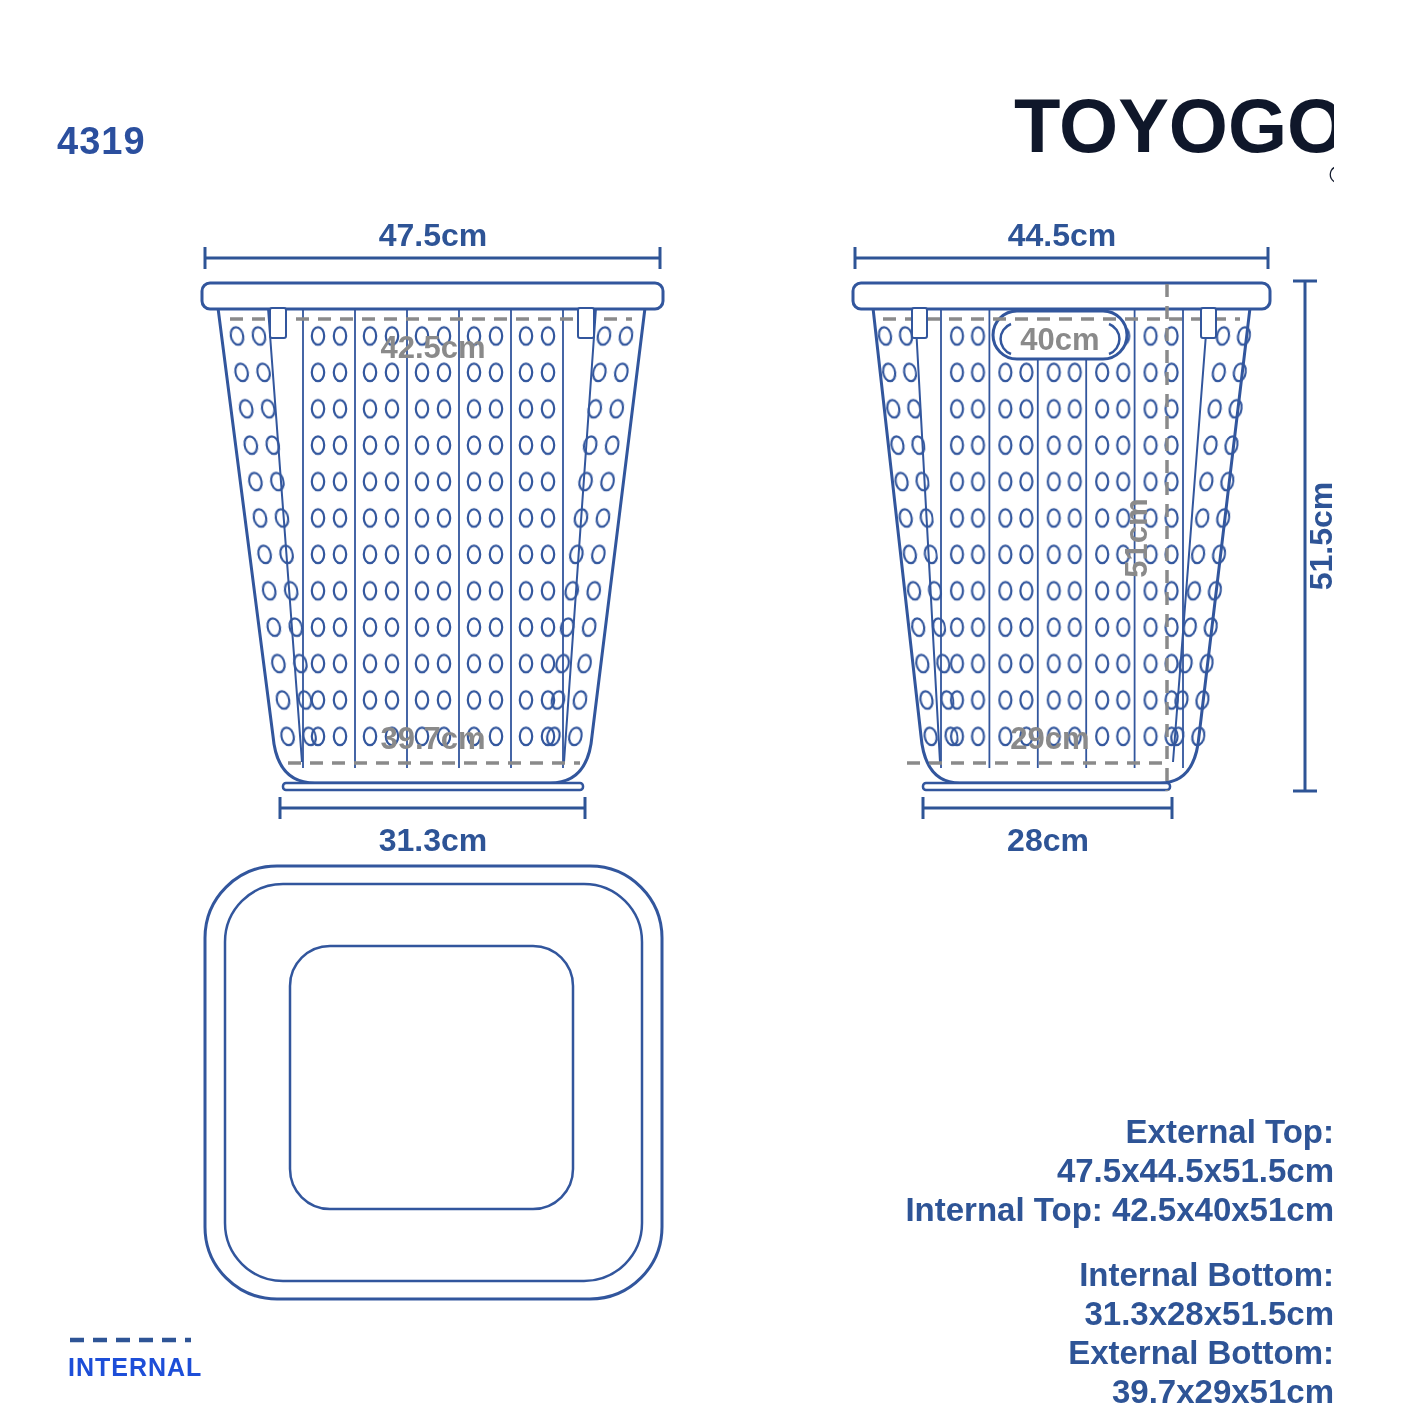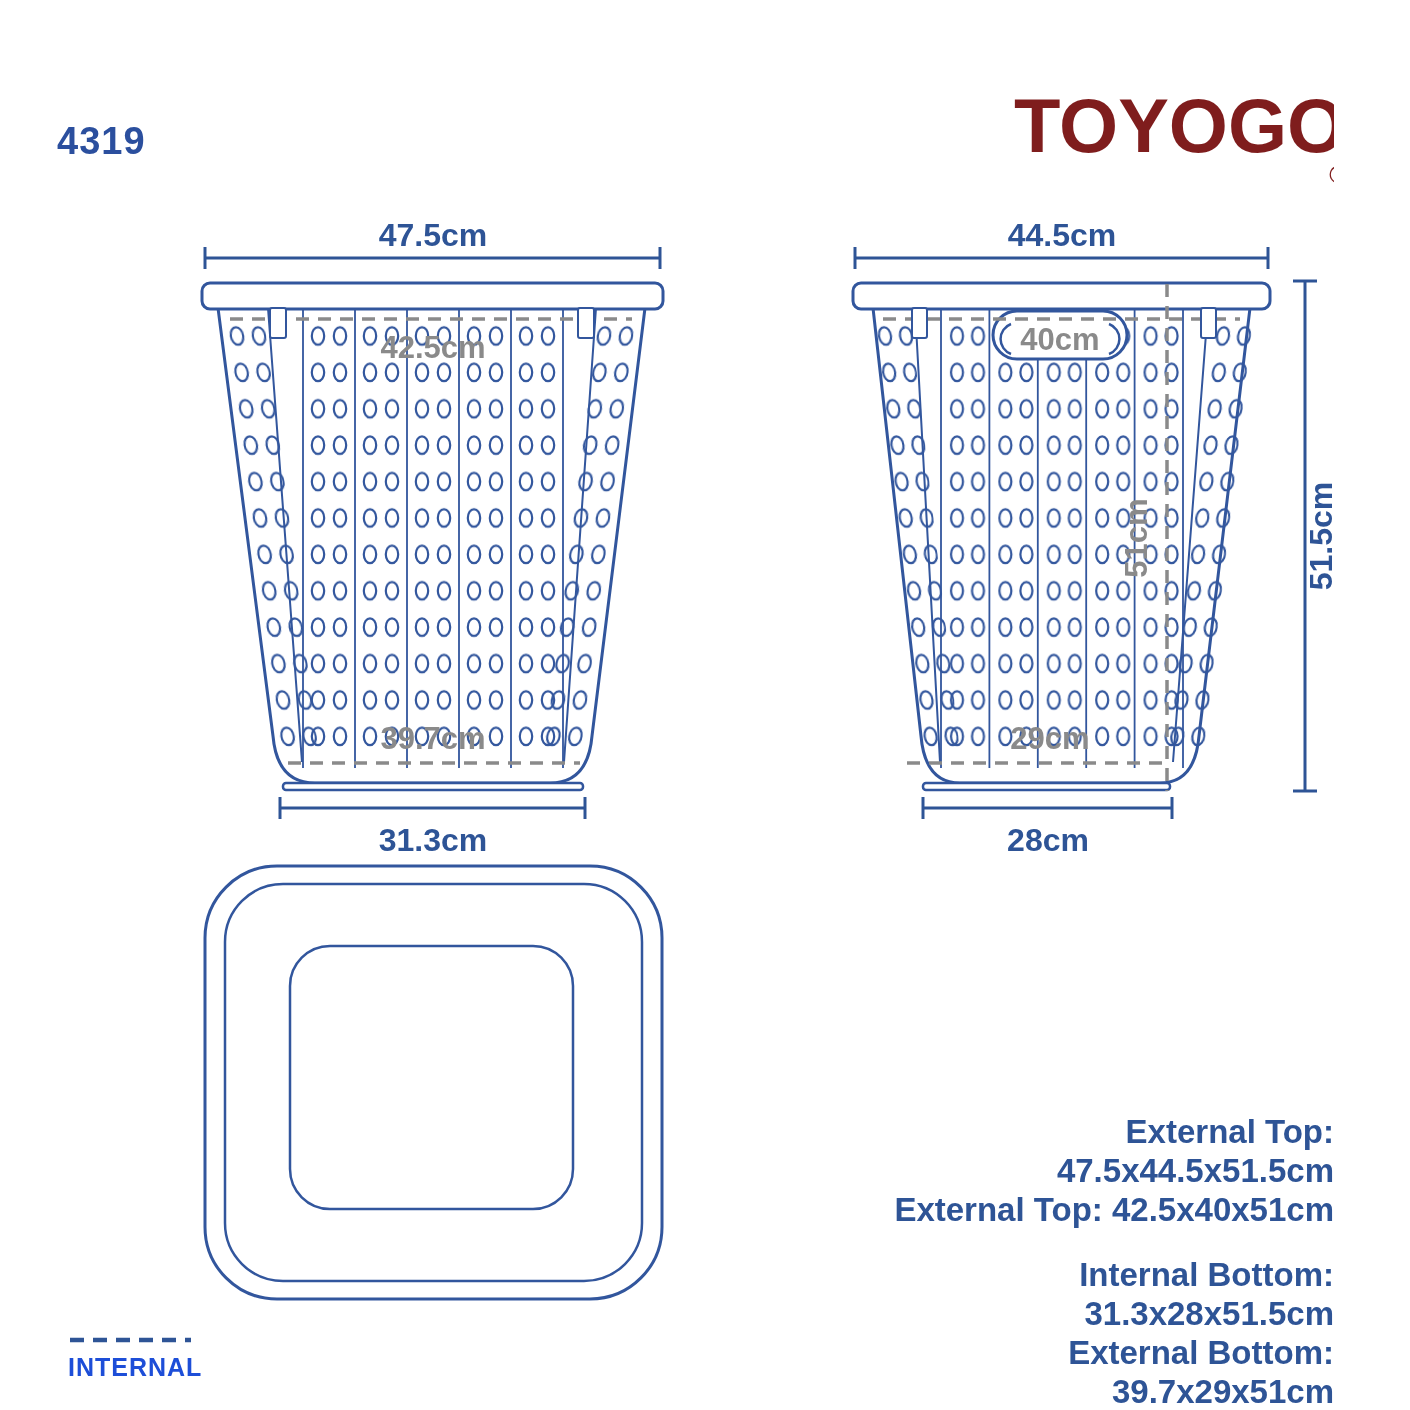--- a/index.html
+++ b/index.html
@@ -1,20 +1,20 @@
 <!DOCTYPE html>
 <html><head>
 <meta charset="utf-8">
 <style>
   html,body{margin:0;padding:0;background:#fff;}
   #canvas{position:relative;width:1334px;height:1410px;background:#ffffff;overflow:hidden;
           font-family:"Liberation Sans","DejaVu Sans",sans-serif;margin-top:36px;}
   .abs{position:absolute;}
   #product-code{left:57px;top:84px;font-size:38px;font-weight:800;color:#2b4f9e;letter-spacing:1px;}
-  #brand{left:1014px;top:52px;color:#7f1d1d;font-weight:800;display:flex;align-items:flex-end;flex-direction:column;}
+  #brand{left:1014px;top:52px;color:#0f172a;font-weight:800;display:flex;align-items:flex-end;flex-direction:column;}
   #brand .word{font-size:76px;line-height:1;letter-spacing:0px;}
   #brand .reg{font-size:23px;line-height:1;margin-left:7px;margin-bottom:4px;font-weight:700;}
   svg text{font-family:"Liberation Sans","DejaVu Sans",sans-serif;}
   .dimtxt{fill:#2e5496;font-size:32px;font-weight:700;}
   .graytxt{fill:#8a8a8a;font-size:31px;font-weight:700;}
   #specs{left:878px;top:1076px;color:#2e5496;font-size:33px;font-weight:700;line-height:39px;text-align:right;}
   #specs .grp+ .grp{margin-top:26px;}
   #footnote{left:936px;top:1306px;color:#2e5496;font-size:33px;font-weight:700;font-style:italic;}
   #legend{left:68px;top:1294px;color:#2e5496;}
   #legend .lbl{font-size:25px;font-weight:700;letter-spacing:1px;margin-top:5px;color:#1d4ed8;}
@@ -177,21 +177,21 @@
 
   <svg class="abs" style="left:180px;top:810px" width="520" height="470" viewBox="0 0 520 470">
     <rect x="25" y="20" width="457" height="433" rx="72" fill="none" stroke="#32569d" stroke-width="3"></rect>
     <rect x="45" y="38" width="417" height="397" rx="58" fill="none" stroke="#32569d" stroke-width="2.5"></rect>
     <rect x="110" y="100" width="283" height="263" rx="40" fill="none" stroke="#32569d" stroke-width="2.5"></rect>
   </svg>
 
   <div class="abs" id="specs">
     <div class="grp">
       <div>External Top: 47.5x44.5x51.5cm</div>
-      <div>External Top: 42.5x40x51cm</div>
+      <div>Internal Top: 42.5x40x51cm</div>
     </div>
     <div class="grp">
       <div>Internal Bottom: 31.3x28x51.5cm</div>
       <div>External Bottom: 39.7x29x51cm</div>
     </div>
   </div>
 
   <div class="abs" id="legend">
     <svg width="125" height="8">
       <line x1="2" y1="4" x2="123" y2="4" stroke="#2e5496" stroke-width="4.5" stroke-dasharray="14 9"></line>

